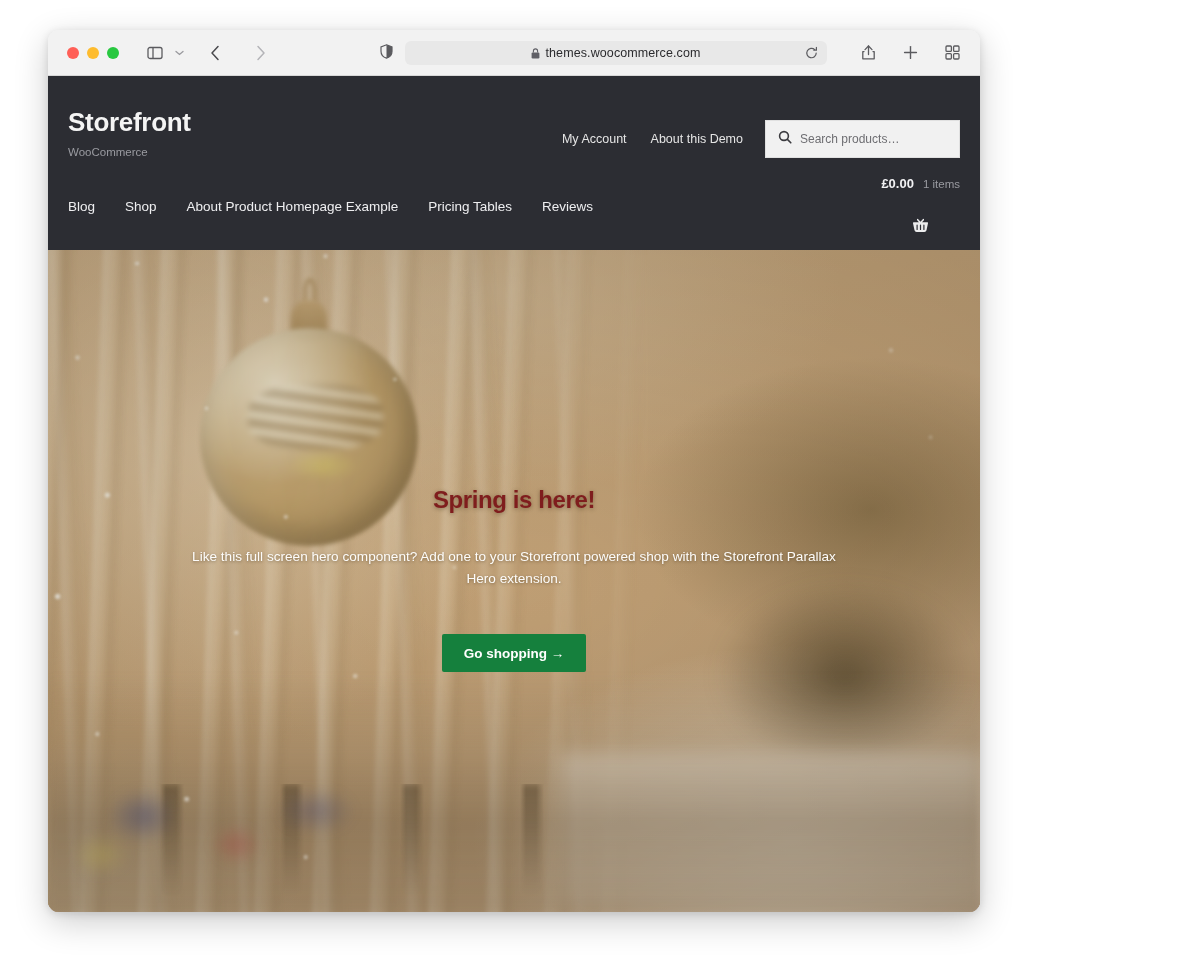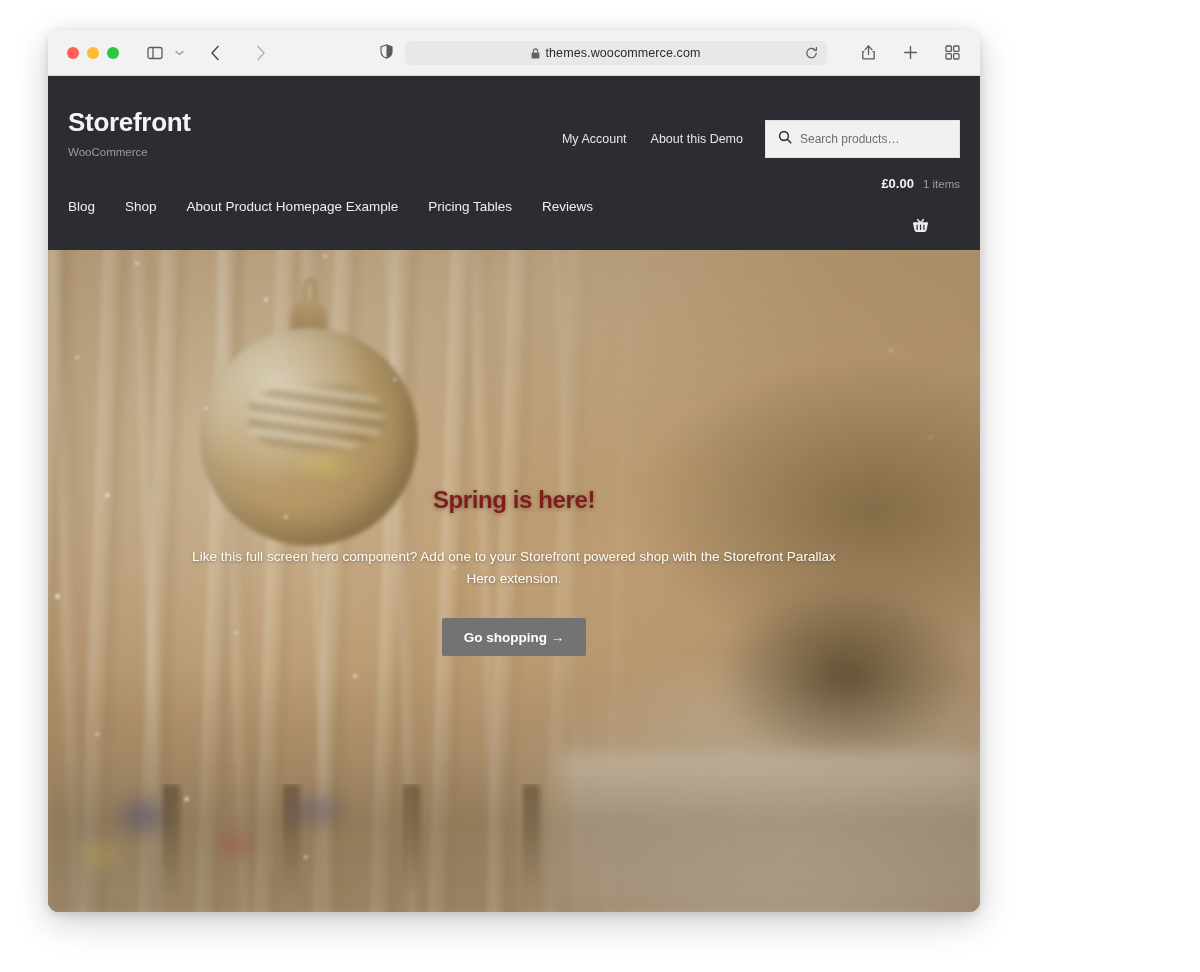--- a/index.html
+++ b/index.html
@@ -357,24 +357,24 @@
     font-size: 13.6px;
     line-height: 1.62;
     color: #fdfcfa;
     text-shadow: 0 1px 3px rgba(60,44,20,.45);
     padding: 0 2px;
   }
   .hero-btn {
     display: inline-flex;
     align-items: center;
     justify-content: center;
-    margin-top: 28px;
+    margin-top: 44px;
     height: 38px;
     padding: 0 22px;
-    background: #737373;
+    background: #15803d;
     color: #ffffff;
     font-size: 13.5px;
     font-weight: bold;
     border: 0;
     border-radius: 2px;
     cursor: pointer;
     font-family: "Liberation Sans", sans-serif;
   }
 </style>
 </head>

